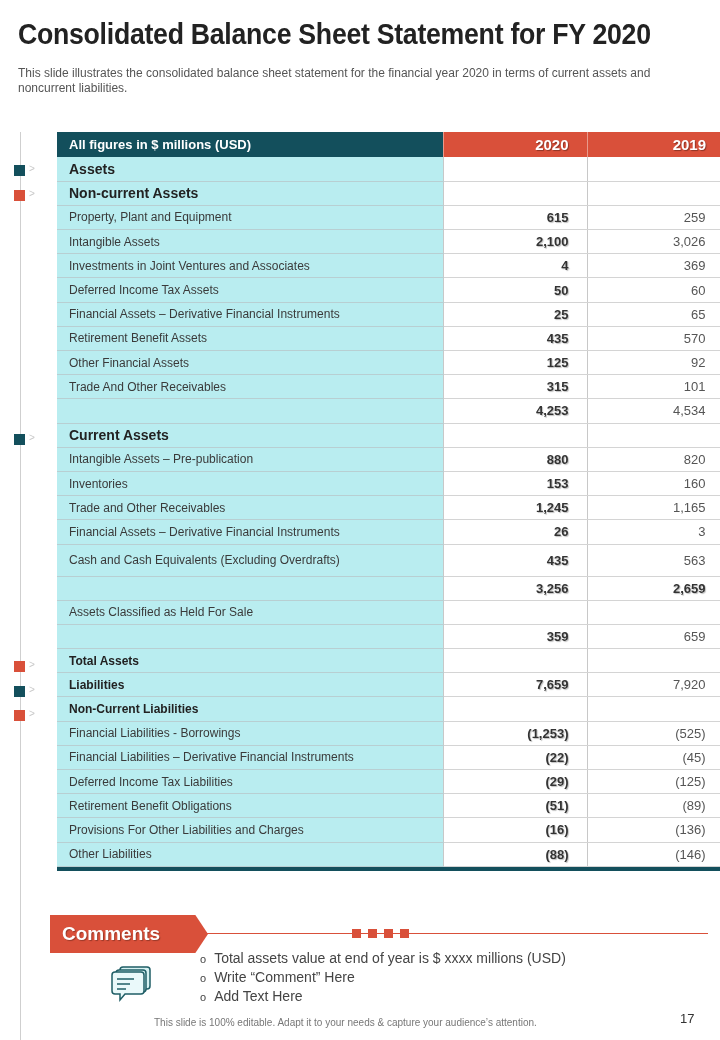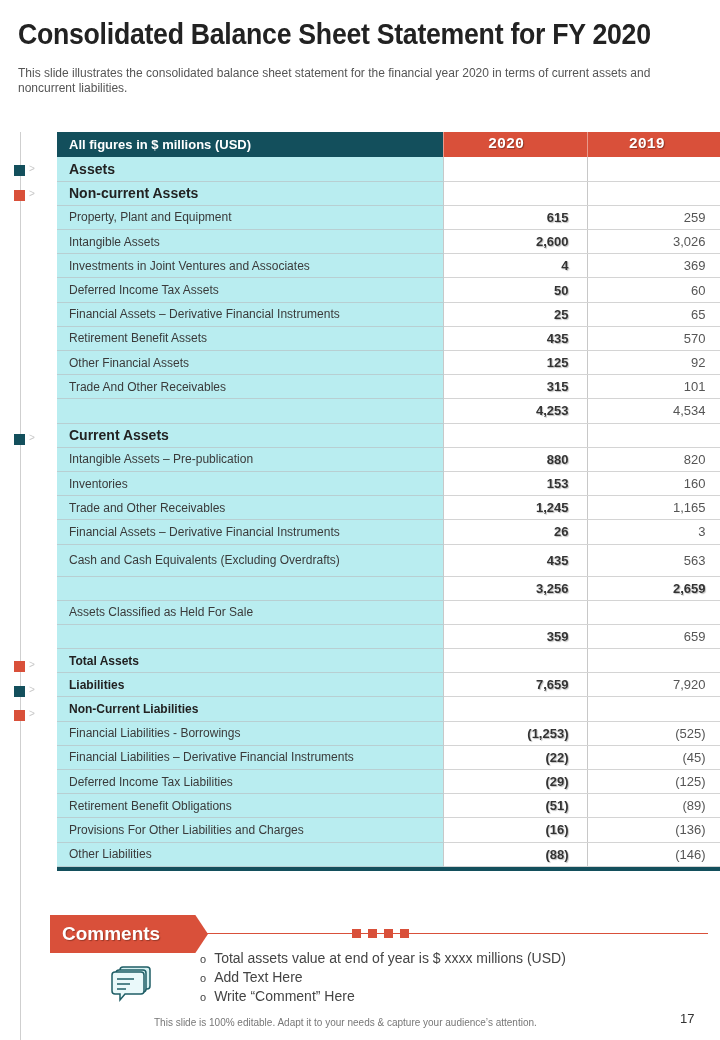--- a/index.html
+++ b/index.html
@@ -21,21 +21,21 @@
   }
   .table-wrap {
     position: absolute; left: 41px; top: 132px; width: 667px; margin-left: 16px;
   }
   table { border-collapse: collapse; width: 667px; table-layout: fixed; }
   col.c1 { width: 386px; } col.c2 { width: 144px; } col.c3 { width: 137px; }
   th {
     height: 25px; font-size: 13px; font-weight: bold; color: #fff;
   }
   th.label-h { background: #134f5c; text-align: left; padding-left: 12px; }
-  th.year-h { background: #d9503a; padding-right: 18px; font-size: 15px; text-shadow: 1px 1px 1px rgba(0,0,0,0.35); border-left: 1px solid #e89a8c; font-family: Liberation Mono, monospace; }
+  th.year-h { background: #d9503a; text-align: right; padding-right: 18px; font-size: 15px; text-shadow: 1px 1px 1px rgba(0,0,0,0.35); border-left: 1px solid #e89a8c; }
   td { font-size: 12px; height: 24.2px; border-bottom: 1px solid #b8cfd2; }
   td.lbl { background: #b9edf0; padding-left: 12px; color: #3a3a3a; }
   td.v20, td.v19 { background: #fff; text-align: right; border-left: 1px solid #c8c8c8; border-bottom: 1px solid #d4d4d4; }
   td.v20 { padding-right: 18px; font-weight: bold; font-size: 13px; color: #333; text-shadow: 1px 1px 1px rgba(0,0,0,0.25); text-align: right; }
   td.v19 { padding-right: 18px; font-size: 13px; color: #555; border-right: 1px solid #d4d4d4; }
   td.v19.bold { font-weight: bold; text-shadow: 1px 1px 1px rgba(0,0,0,0.25); color: #333; }
   tr.section td.lbl { font-size: 14px; font-weight: bold; color: #222; }
   tr.subtotal td.lbl { font-weight: bold; color: #222; }
   tr.tall td { height: 32px; }
   .table-bottom { height: 4px; background: #134f5c; width: 667px; }
@@ -121,21 +121,21 @@
           <td class="v20"></td>
           <td class="v19"></td>
         </tr>
       <tr>
           <td class="lbl">Property, Plant and Equipment</td>
           <td class="v20">615</td>
           <td class="v19">259</td>
         </tr>
       <tr>
           <td class="lbl">Intangible Assets</td>
-          <td class="v20">2,600</td>
+          <td class="v20">2,100</td>
           <td class="v19">3,026</td>
         </tr>
       <tr>
           <td class="lbl">Investments in Joint Ventures and Associates</td>
           <td class="v20">4</td>
           <td class="v19">369</td>
         </tr>
       <tr>
           <td class="lbl">Deferred Income Tax Assets</td>
           <td class="v20">50</td>
@@ -276,18 +276,18 @@
   <rect x="10" y="2" width="30" height="22" rx="3" fill="#d6f1f2" stroke="#1f5e66" stroke-width="1.5"></rect>
   <rect x="6" y="5" width="30" height="22" rx="3" fill="#d6f1f2" stroke="#1f5e66" stroke-width="1.5"></rect>
   <path d="M2 10 a3 3 0 0 1 3-3 h26 a3 3 0 0 1 3 3 v16 a3 3 0 0 1 -3 3 h-16 l-5 6 v-6 h-5 a3 3 0 0 1 -3-3 z" fill="#eaf9fa" stroke="#1f5e66" stroke-width="1.5"></path>
   <line x1="7" y1="14" x2="24" y2="14" stroke="#1f5e66" stroke-width="1.5"></line>
   <line x1="7" y1="19" x2="20" y2="19" stroke="#1f5e66" stroke-width="1.5"></line>
   <line x1="7" y1="24" x2="16" y2="24" stroke="#1f5e66" stroke-width="1.5"></line>
 </svg>
 
 <ul class="bullets">
   <li>Total assets value at end of year is $ xxxx millions (USD)</li>
+  <li>Write “Comment” Here</li>
   <li>Add Text Here</li>
-  <li>Write “Comment” Here</li>
 </ul>
 
 <div class="footer">This slide is 100% editable. Adapt it to your needs &amp; capture your audience’s attention.</div>
 <div class="page-num">17</div>
 
 </body></html>

